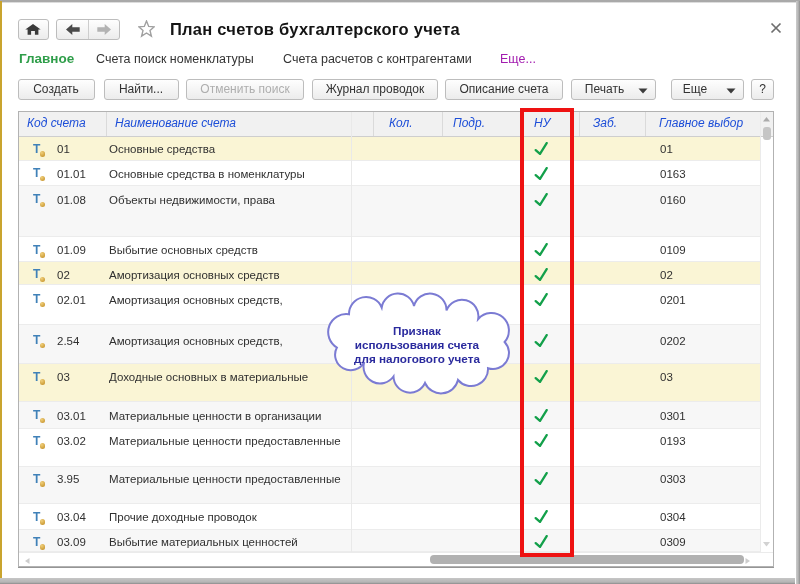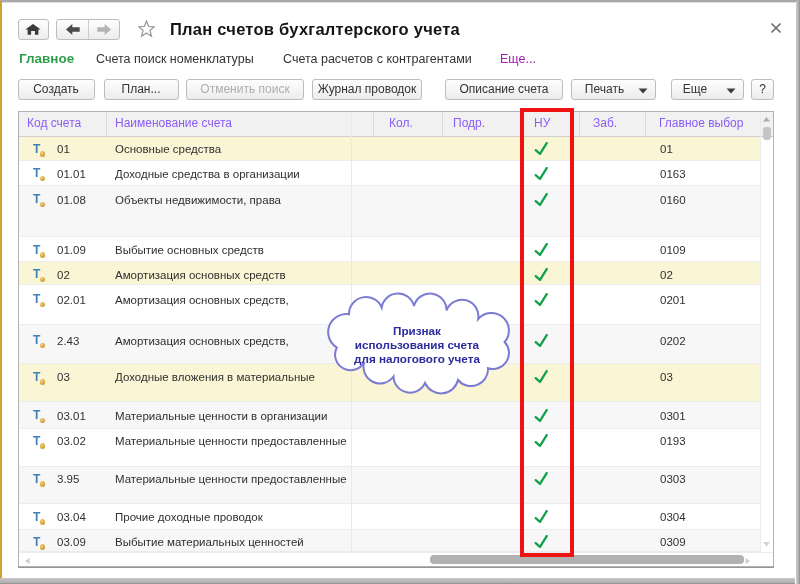--- a/index.html
+++ b/index.html
@@ -1,25 +1,25 @@
 <!DOCTYPE html>
 <html><head><meta charset="utf-8"><style>
 * { margin:0; padding:0; box-sizing:border-box; }
 html,body { width:800px; height:584px; background:#fff; font-family:"Liberation Sans", sans-serif; overflow:hidden; }
 body { position:relative; }
 .abs { position:absolute; }
 .btn { position:absolute; height:21px; border:1px solid #bdbdbd; border-radius:3px;
   background:linear-gradient(#fefefe,#ececec); font-size:12px; color:#333;
   text-align:center; line-height:19px; }
 .tab { position:absolute; top:52px; font-size:12.5px; color:#333; }
-.hlabel { position:absolute; top:116px; font-size:12px; color:#8b5cf6; }
+.hlabel { position:absolute; top:116px; font-size:12px; color:#1d4ed8;font-style:italic; }
 .row { position:absolute; left:18px; width:742px; border-bottom:1px solid #ececec; }
 .cell { position:absolute; font-size:11.5px; color:#303030; line-height:16px; white-space:nowrap; }
 .code { left:57px; }
-.name { left:115px; }
+.name { left:109px; }
 .quick { left:660px; }
 .chk { position:absolute; left:534px; }
 .ticon { position:absolute; left:33px; font-size:12px; font-weight:bold; color:#4081b8; line-height:15px; }
 .tdot { position:absolute; left:39.5px; width:5.5px; height:5.5px; border-radius:50%;
   background:radial-gradient(circle at 35% 30%, #f0cf7a, #c08a20); }
 </style></head>
 <body>
 
 <div class="abs" style="left:0;top:0;width:800px;height:3px;background:linear-gradient(#a9a9a9,#a9a9a9 55%,#d6d6d6 80%,#fff)"></div>
 <div class="abs" style="left:0;top:1px;width:2px;height:577px;background:#c9a42e"></div>
@@ -45,23 +45,23 @@
 <svg class="abs" style="left:770px;top:22px" width="12" height="12" viewBox="0 0 12 12">
  <path d="M1.5 1.5 L10.5 10.5 M10.5 1.5 L1.5 10.5" stroke="#6e6e6e" stroke-width="1.7"></path>
 </svg>
 
 <div class="tab" style="left:19px;top:51px;color:#2f9e4a;font-weight:bold;font-size:13.5px">Главное</div>
 <div class="tab" style="left:96px">Счета поиск номенклатуры</div>
 <div class="tab" style="left:283px">Счета расчетов с контрагентами</div>
 <div class="tab" style="left:500px;color:#a21caf">Еще...</div>
 
 <div class="btn" style="left:17.5px;top:79px;width:77px">Создать</div>
-<div class="btn" style="left:103.5px;top:79px;width:75px">План...</div>
+<div class="btn" style="left:103.5px;top:79px;width:75px">Найти...</div>
 <div class="btn" style="left:186px;top:79px;width:118px;color:#aeaeae">Отменить поиск</div>
-<div class="btn" style="left:312px;top:79px;width:110px">Журнал проводок</div>
+<div class="btn" style="left:312px;top:79px;width:126px">Журнал проводок</div>
 <div class="btn" style="left:445px;top:79px;width:118px">Описание счета</div>
 <div class="btn" style="left:571px;top:79px;width:85px;padding-right:18px">Печать<svg class="abs" style="left:66px;top:8px" width="10" height="6" viewBox="0 0 10 6">
       <path d="M0.5 0.5 L9.5 0.5 L5 5.5 Z" fill="#3c3c3c"></path>
     </svg></div>
 <div class="btn" style="left:670.5px;top:79px;width:73px;padding-right:24px">Еще<svg class="abs" style="left:54px;top:8px" width="10" height="6" viewBox="0 0 10 6">
       <path d="M0.5 0.5 L9.5 0.5 L5 5.5 Z" fill="#3c3c3c"></path>
     </svg></div>
 <div class="btn" style="left:751px;top:79px;width:23px">?</div>
 
 <div class="abs" style="left:17.5px;top:110.5px;width:756.5px;height:456.5px;border:1px solid #b2b2b2;background:#fff"></div>
@@ -87,21 +87,21 @@
 <div class="cell code" style="top:141.0px">01</div>
 <div class="cell name" style="top:141.0px">Основные средства</div>
 <svg class="chk" style="top:142.0px" width="14" height="13" viewBox="0 0 14 13">
     <path d="M1.7 8.1 L6.0 11.9 L12.7 1.1" fill="none" stroke="#13a04a" stroke-width="2.3" stroke-linecap="round"></path>
   </svg>
 <div class="cell quick" style="top:141.0px">01</div>
 <div class="row" style="top:160.5px;height:25.0px;background:#ffffff"></div>
 <div class="ticon" style="top:166.0px">T</div>
 <div class="tdot" style="top:175.5px"></div>
 <div class="cell code" style="top:165.5px">01.01</div>
-<div class="cell name" style="top:165.5px">Доходные средства в организации</div>
+<div class="cell name" style="top:165.5px">Основные средства в номенклатуры</div>
 <svg class="chk" style="top:166.5px" width="14" height="13" viewBox="0 0 14 13">
     <path d="M1.7 8.1 L6.0 11.9 L12.7 1.1" fill="none" stroke="#13a04a" stroke-width="2.3" stroke-linecap="round"></path>
   </svg>
 <div class="cell quick" style="top:165.5px">0163</div>
 <div class="row" style="top:185.5px;height:51.5px;background:#f7f7f7"></div>
 <div class="ticon" style="top:192.0px">T</div>
 <div class="tdot" style="top:201.5px"></div>
 <div class="cell code" style="top:191.5px">01.08</div>
 <div class="cell name" style="top:191.5px">Объекты недвижимости, права</div>
 <svg class="chk" style="top:192.5px" width="14" height="13" viewBox="0 0 14 13">
@@ -131,31 +131,31 @@
 <div class="tdot" style="top:301.5px"></div>
 <div class="cell code" style="top:291.5px">02.01</div>
 <div class="cell name" style="top:291.5px">Амортизация основных средств,</div>
 <svg class="chk" style="top:292.5px" width="14" height="13" viewBox="0 0 14 13">
     <path d="M1.7 8.1 L6.0 11.9 L12.7 1.1" fill="none" stroke="#13a04a" stroke-width="2.3" stroke-linecap="round"></path>
   </svg>
 <div class="cell quick" style="top:291.5px">0201</div>
 <div class="row" style="top:325.0px;height:38.5px;background:#f7f7f7"></div>
 <div class="ticon" style="top:333.0px">T</div>
 <div class="tdot" style="top:342.5px"></div>
-<div class="cell code" style="top:332.5px">2.43</div>
+<div class="cell code" style="top:332.5px">2.54</div>
 <div class="cell name" style="top:332.5px">Амортизация основных средств,</div>
 <svg class="chk" style="top:333.5px" width="14" height="13" viewBox="0 0 14 13">
     <path d="M1.7 8.1 L6.0 11.9 L12.7 1.1" fill="none" stroke="#13a04a" stroke-width="2.3" stroke-linecap="round"></path>
   </svg>
 <div class="cell quick" style="top:332.5px">0202</div>
 <div class="row" style="top:363.5px;height:38.5px;background:#faf5d5"></div>
 <div class="ticon" style="top:369.5px">T</div>
 <div class="tdot" style="top:379.0px"></div>
 <div class="cell code" style="top:369.0px">03</div>
-<div class="cell name" style="top:369.0px">Доходные вложения в материальные</div>
+<div class="cell name" style="top:369.0px">Доходные основных в материальные</div>
 <svg class="chk" style="top:370.0px" width="14" height="13" viewBox="0 0 14 13">
     <path d="M1.7 8.1 L6.0 11.9 L12.7 1.1" fill="none" stroke="#13a04a" stroke-width="2.3" stroke-linecap="round"></path>
   </svg>
 <div class="cell quick" style="top:369.0px">03</div>
 <div class="row" style="top:402.0px;height:26.5px;background:#f7f7f7"></div>
 <div class="ticon" style="top:408.0px">T</div>
 <div class="tdot" style="top:417.5px"></div>
 <div class="cell code" style="top:407.5px">03.01</div>
 <div class="cell name" style="top:407.5px">Материальные ценности в организации</div>
 <svg class="chk" style="top:408.5px" width="14" height="13" viewBox="0 0 14 13">

